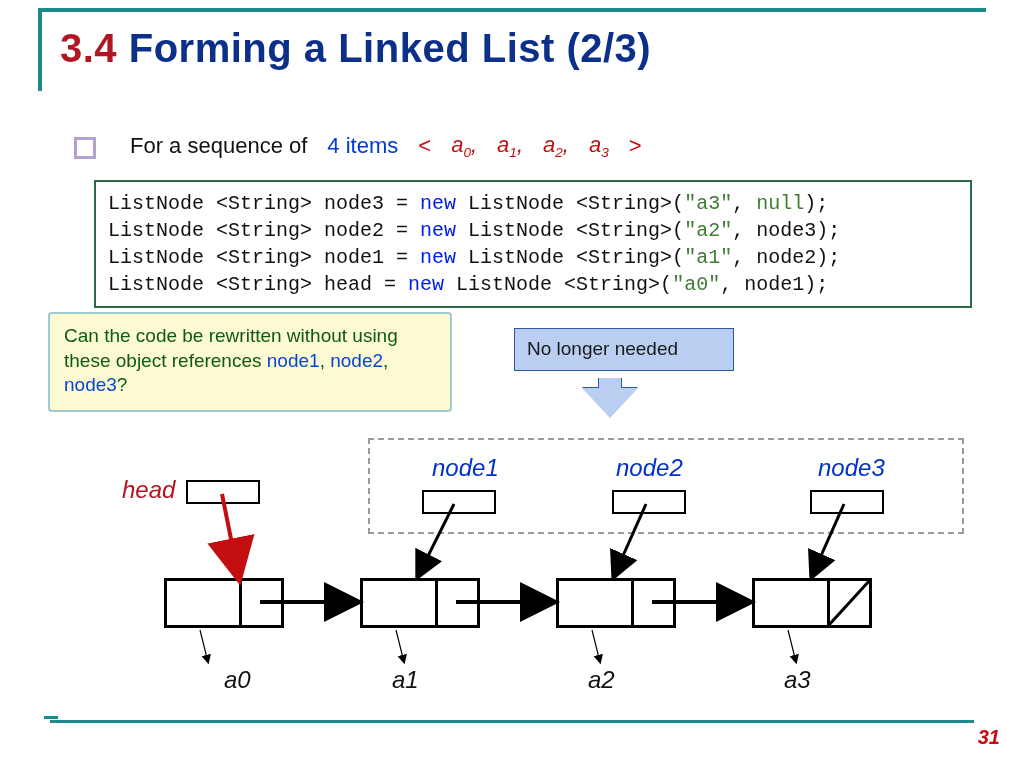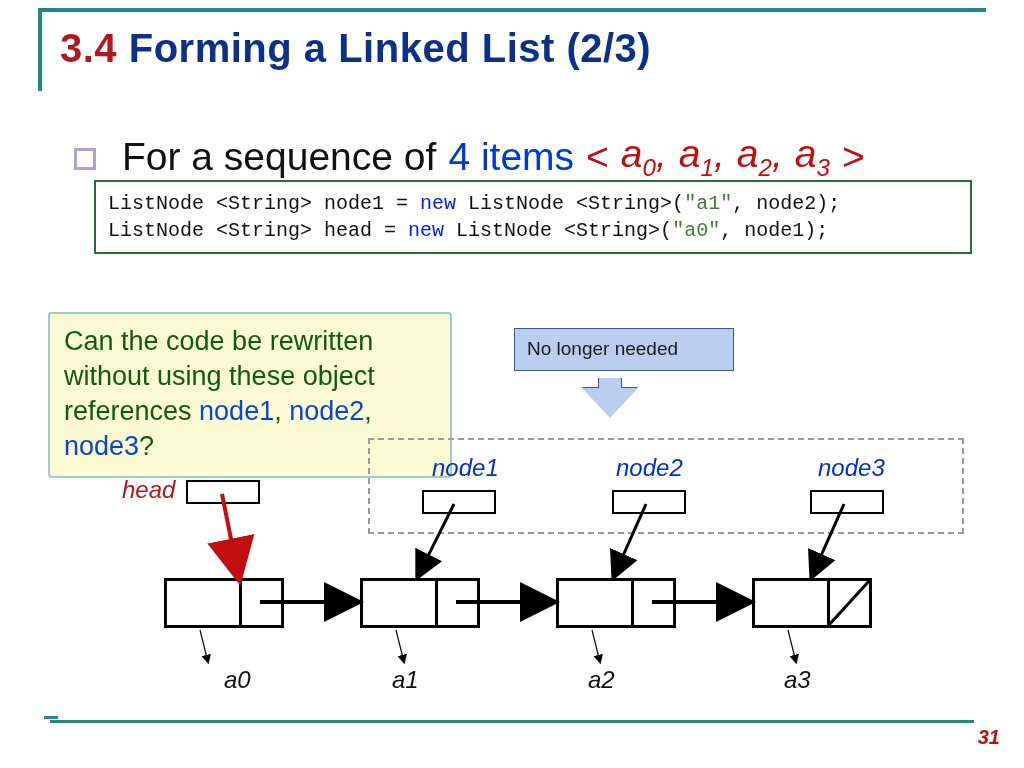--- a/index.html
+++ b/index.html
@@ -32,24 +32,24 @@
     font-size: 40px;
     letter-spacing: 0.5px;
   }
   .title .num { color: #b01720; }
   .title .txt { color: #0c2f8a; }
   
   .bullet-row {
     position: absolute;
     left: 74px;
     top: 132px;
-    font-size: 39px;
+    font-size: 22px;
     display: flex;
     align-items: center;
-    gap: 12px;
+    gap: 20px;
   }
   .sq {
     width: 22px; height: 22px;
     border: 3px solid #b4a0cc;
     background: #fff;
     margin-right: 14px;
     position: relative;
     top: 2px;
   }
   .bullet-row .black { color: #111; }
@@ -75,21 +75,21 @@
   .code-box .nul { color: #3f7c34; }
   
   .qbox {
     position: absolute;
     left: 48px; top: 312px;
     width: 404px;
     background: #fbfad2;
     border: 2px solid #9fcad0;
     border-radius: 4px;
     padding: 10px 14px 12px 14px;
-    font-size: 27px;
+    font-size: 19px;
     line-height: 1.3;
     color: #105a10;
   }
   .qbox .blueref { color: #0846cf; }
   
   .callout {
     position: absolute;
     left: 514px; top: 328px;
     width: 220px;
     background: #b9cef1;
@@ -217,20 +217,22 @@
     <span class="blue">4 items</span>
     <span class="red">&lt;</span>
     <span class="red ital"><span>a</span><sub>0</sub><span>,</span></span>
     <span class="red ital"><span>a</span><sub>1</sub><span>,</span></span>
     <span class="red ital"><span>a</span><sub>2</sub><span>,</span></span>
     <span class="red ital"><span>a</span><sub>3</sub></span>
     <span class="red">&gt;</span>
   </div>
 
   <div class="code-box">
+    <div><span>ListNode &lt;String&gt; node3 = </span><span class="kw">new</span><span> ListNode &lt;String&gt;(</span><span class="str">"a3"</span><span>, </span><span class="nul">null</span><span>);</span></div>
+    <div><span>ListNode &lt;String&gt; node2 = </span><span class="kw">new</span><span> ListNode &lt;String&gt;(</span><span class="str">"a2"</span><span>, node3);</span></div>
     <div><span>ListNode &lt;String&gt; node1 = </span><span class="kw">new</span><span> ListNode &lt;String&gt;(</span><span class="str">"a1"</span><span>, node2);</span></div>
     <div><span>ListNode &lt;String&gt; head  = </span><span class="kw">new</span><span> ListNode &lt;String&gt;(</span><span class="str">"a0"</span><span>, node1);</span></div>
   </div>
 
   <div class="qbox">
     <span>Can the code be rewritten without using these object references </span>
     <span class="blueref">node1</span><span>, </span>
     <span class="blueref">node2</span><span>, </span>
     <span class="blueref">node3</span><span>?</span>
   </div>

